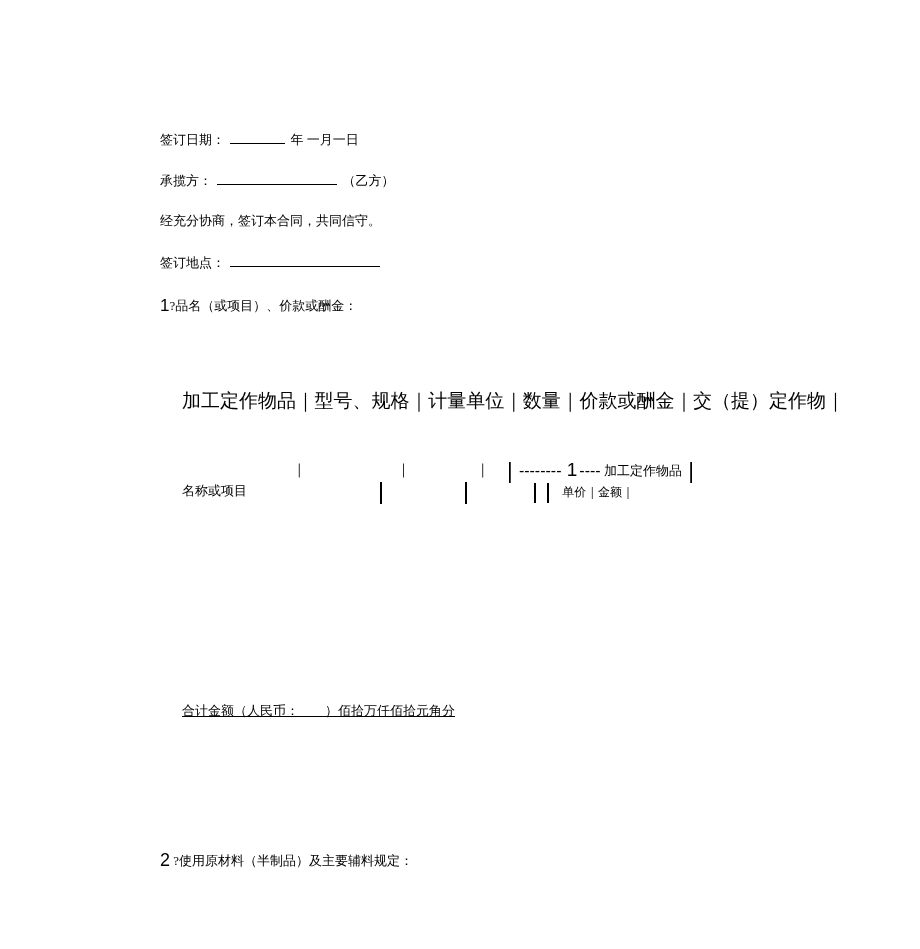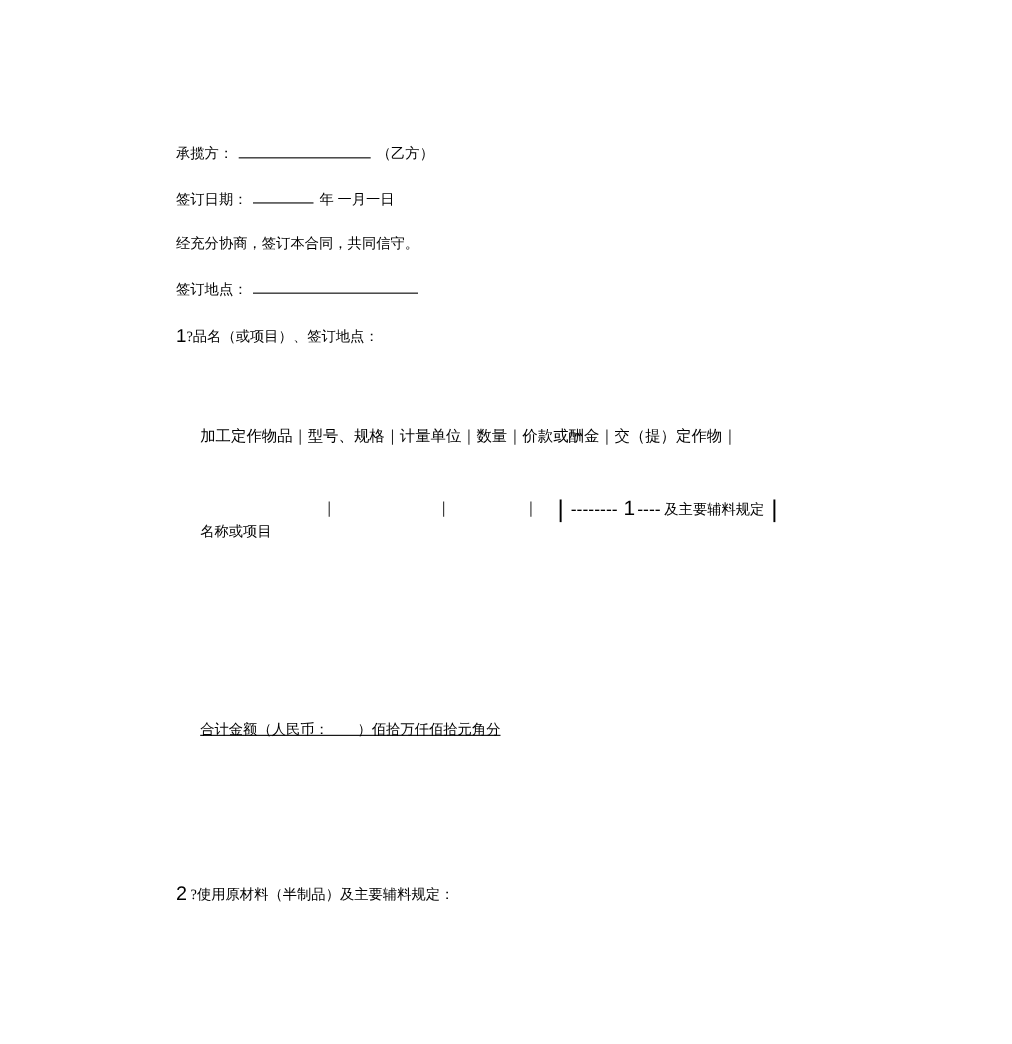--- a/index.html
+++ b/index.html
@@ -34,21 +34,21 @@
   .blank.w150 { width: 150px; }
   .sec-num {
     font-family: Arial, sans-serif;
     font-size: 17px;
     font-weight: normal;
     vertical-align: -1px;
   }
   .table-header {
     margin-top: 70px;
     margin-left: 22px;
-    font-size: 14px;
+    font-size: 19px;
   }
   .table-row2 {
     margin-top: 28px;
     margin-left: 22px;
     font-size: 13px;
     position: relative;
     height: 30px;
   }
   .seg {
     display: inline-block;
@@ -115,59 +115,67 @@
   }
   .sub .paren .n {
     font-family: Arial, sans-serif;
   }
 </style>
 </head>
 <body>
 
 <div class="page">
   <div class="line">
+    <span>签订日期：</span>
+    <span class="blank w55"></span>
+    <span>年 一月一日</span>
+  </div>
+
+  <div class="line">
     <span>承揽方：</span>
     <span class="blank w120"></span>
     <span>（乙方）</span>
-  </div>
-
-  <div class="line">
-    <span>签订日期：</span>
-    <span class="blank w55"></span>
-    <span>年 一月一日</span>
   </div>
 
   <div class="line">经充分协商，签订本合同，共同信守。</div>
 
   <div class="line">
     <span>签订地点：</span>
     <span class="blank w150"></span>
   </div>
 
   <div class="line">
-    <span class="sec-num">1</span><span>?</span><span>品名（或项目）、签订地点：</span>
+    <span class="sec-num">1</span><span>?</span><span>品名（或项目）、价款或酬金：</span>
   </div>
 
   <div class="table-header">加工定作物品｜型号、规格｜计量单位｜数量｜价款或酬金｜交（提）定作物｜</div>
 
   <div class="table-row2">
     <span class="seg" style="width:105px;margin-top:40px;">名称或项目</span>
     <span class="bar sm">｜</span>
     <span class="seg" style="width:80px;"></span>
     <span class="bar sm">｜</span>
     <span class="seg" style="width:55px;"></span>
     <span class="bar sm">｜</span>
     <span class="seg" style="width:6px;"></span>
     <span class="bar">|</span>
     <span class="dashes">--------</span>
     <span class="one">1</span><span class="dashes">----</span>
-    <span class="seg">及主要辅料规定</span>
+    <span class="seg">加工定作物品</span>
     <span class="bar">|</span>
   </div>
 
+  <div class="row3">
+    <span class="big-bar"></span>
+    <span class="big-bar"></span>
+    <span style="display:inline-block;width:20px;"></span>
+    <span class="mid-bar"></span>
+    <span class="mid-bar" style="margin-left:4px;"></span>
+    <span style="font-size:12px;margin-left:6px;">单价｜金额｜</span>
+  </div>
 
   <div class="total">合计金额（人民币：　　）佰拾万仟佰拾元角分</div>
 
   <div class="sec2">
     <span class="sec-num">2</span><span> ?</span><span>使用原材料（半制品）及主要辅料规定：</span>
   </div>
 
 </div>
 
 </body></html>

